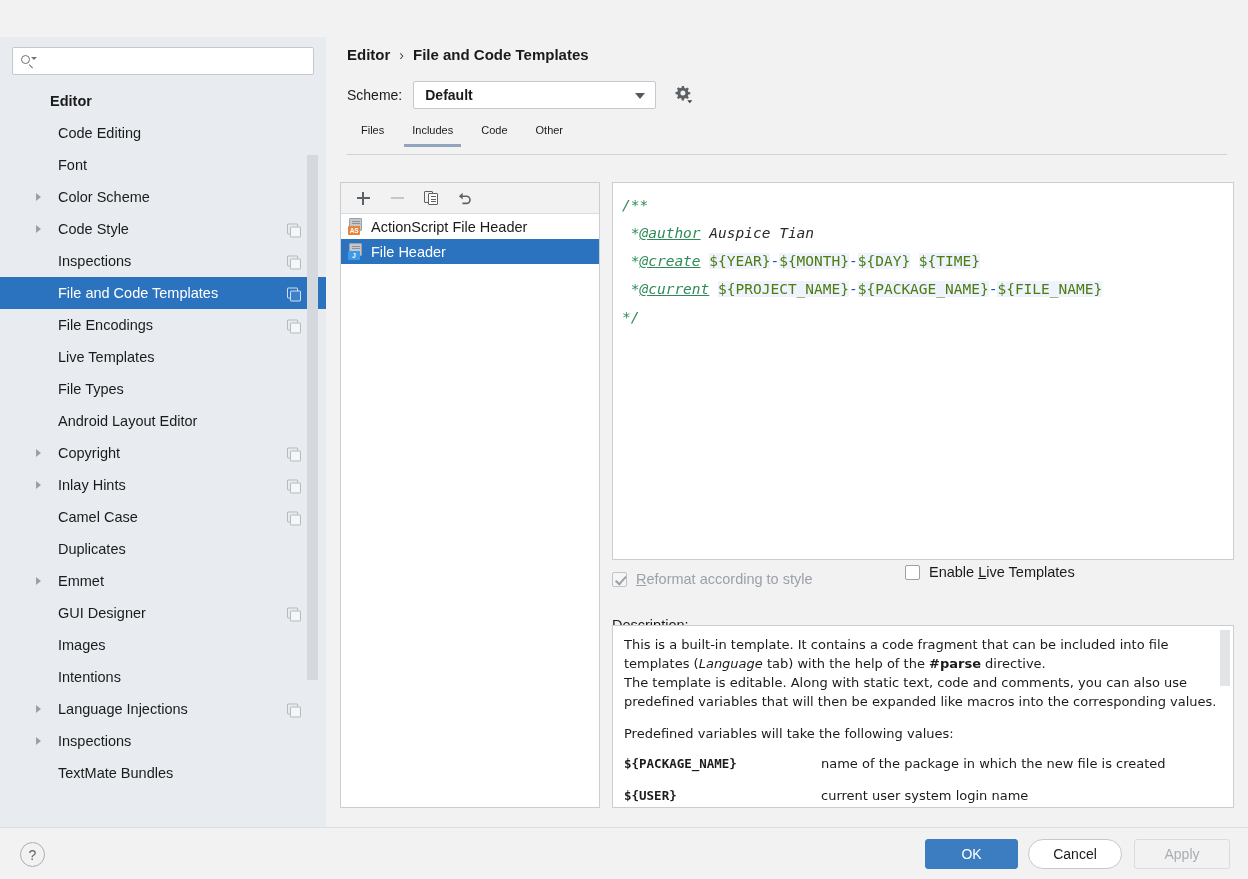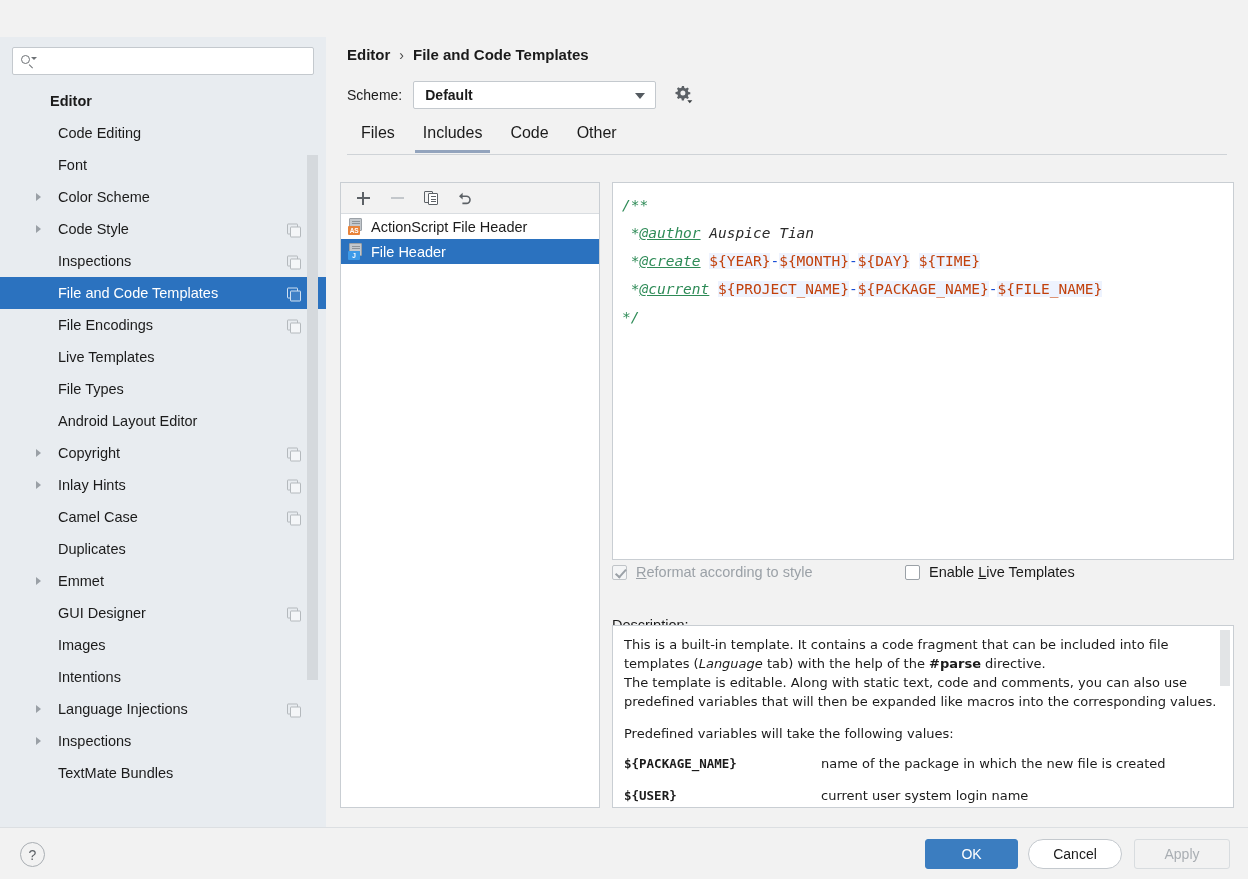--- a/index.html
+++ b/index.html
@@ -139,21 +139,21 @@
     margin-left: 16px; position: relative; width: 22px; height: 22px;
   }
   .gear svg { display: block; }
 
   .tabs {
     position: absolute; left: 21px; top: 84px; width: 880px; height: 34px;
     border-bottom: 1px solid #cfd3d7;
     display: flex; align-items: flex-start;
   }
   .tab {
-    position: relative; font-size: 16px; color: #1b1b1b;
+    position: relative; font-size: 11px; color: #1b1b1b;
     padding: 3px 14px 10px 14px;
   }
   .tab.active::after {
     content: ""; position: absolute; left: 6px; right: 6px; bottom: -1px;
     height: 3px; background: #93a4bd;
   }
 
   
   .list-panel {
     position: absolute; left: 14px; top: 145px; width: 260px; height: 626px;
@@ -217,21 +217,21 @@
   .editor {
     position: absolute; left: 286px; top: 145px; width: 622px; height: 378px;
     background: #ffffff; border: 1px solid #c9ced3;
     padding: 8px 9px;
     font-family: "DejaVu Sans Mono", monospace; font-size: 14.5px;
     line-height: 28px; overflow: hidden; white-space: pre;
   }
   .cm { color: #2e8b57; font-style: italic; }
   .cm-u { color: #2e8b57; font-style: italic; text-decoration: underline; }
   .cm-plain { color: #2a2a2a; font-style: italic; }
-  .var { color: #c2410c; background: #eef3fe; }
+  .var { color: #4d7c0f; background: #eef3fe; }
   .dash { color: #1a4fd6; }
 
   
   .cbrow { position: absolute; left: 286px; top: 527px; width: 622px; height: 24px; }
   .cb { position: absolute; display: flex; align-items: center; }
   .cb .box {
     width: 15px; height: 15px; border: 1px solid #9ba1a7; border-radius: 2px;
     background: #ffffff; position: relative; margin-right: 9px; flex: 0 0 15px;
   }
   .cb.disabled .box { border-color: #c0c4c8; background: #f4f5f6; }
@@ -486,21 +486,21 @@
             <span class="badge badge-j">J</span>
           </span>
           <span>File Header</span>
         </div>
       </div>
   </div>
 
   <div class="editor" id="editor"><div><span class="cm">/**</span></div><div><span class="cm"> *</span><span class="cm-u">@author</span><span class="cm-plain"> Auspice Tian</span></div><div><span class="cm"> *</span><span class="cm-u">@create</span><span class="cm-plain"> </span><span class="var">${YEAR}</span><span class="dash">-</span><span class="var">${MONTH}</span><span class="dash">-</span><span class="var">${DAY}</span><span class="cm-plain"> </span><span class="var">${TIME}</span></div><div><span class="cm"> *</span><span class="cm-u">@current</span><span class="cm-plain"> </span><span class="var">${PROJECT_NAME}</span><span class="dash">-</span><span class="var">${PACKAGE_NAME}</span><span class="dash">-</span><span class="var">${FILE_NAME}</span></div><div><span class="cm">*/</span></div></div>
 
   <div class="cbrow">
-    <label class="cb disabled" style="left:0;top:0;">
+    <label class="cb disabled" style="left:0;top:7px;">
       <span class="box checked"></span>
       <span class="lbl"><span class="mn">R</span><span>eformat according to style</span></span>
     </label>
     <label class="cb" style="left:293px;top:0;">
       <span class="box"></span>
       <span class="lbl"><span>Enable </span><span class="mn">L</span><span>ive Templates</span></span>
     </label>
   </div>
 
   <div class="desc-label">Description:</div>

